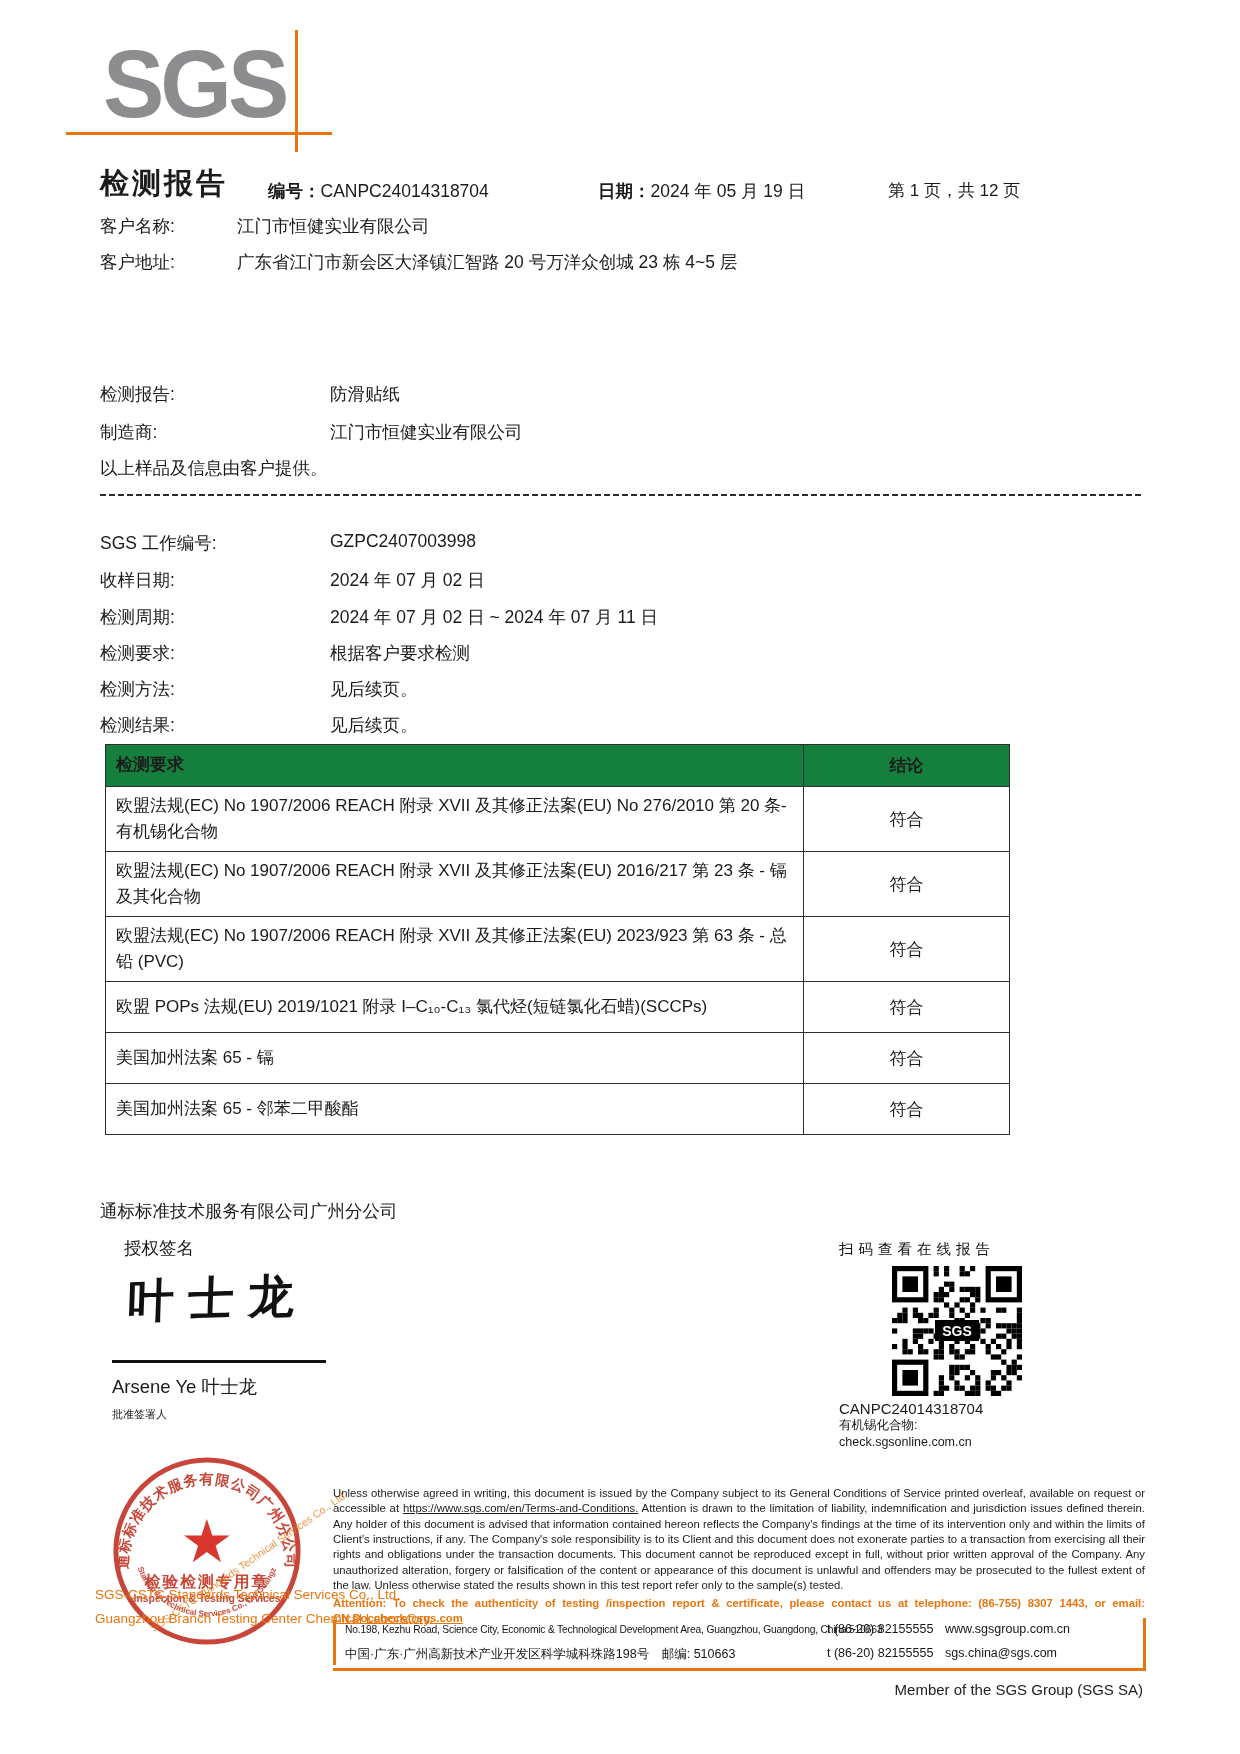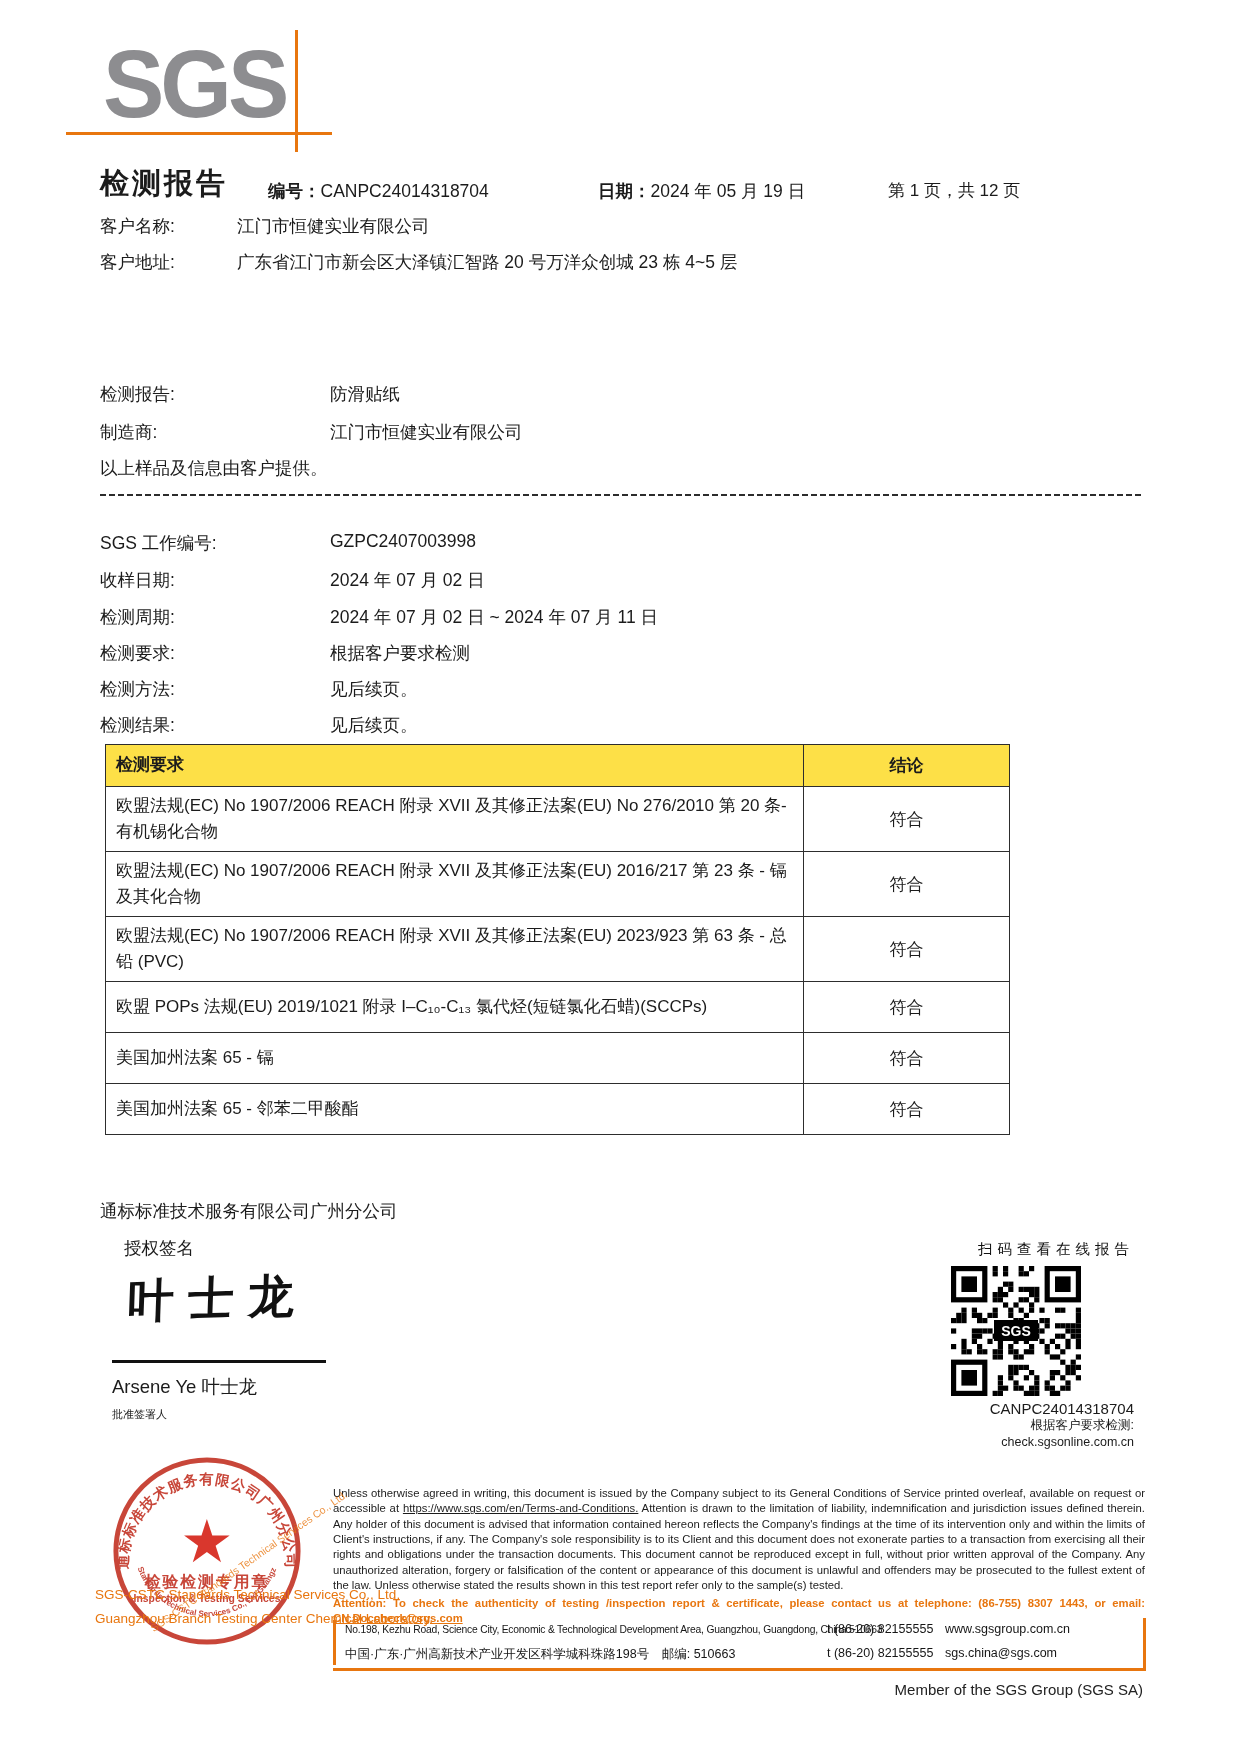--- a/index.html
+++ b/index.html
@@ -25,37 +25,37 @@
   .lbl{font-size:17.5px;}
   .val{font-size:17.5px;}
 
   .dashed{left:100px;top:494px;width:1042px;height:2px;
           background:repeating-linear-gradient(90deg,#2c2c2c 0 6px,transparent 6px 9px);}
 
   
   table.req{position:absolute;left:105px;top:744px;width:905px;border-collapse:collapse;
             font-size:17px;}
   table.req th,table.req td{border:1.6px solid #2d2d2d;vertical-align:middle;}
-  table.req th{background:#fde047;height:33px;font-weight:bold;}
+  table.req th{background:#15803d;height:33px;font-weight:bold;}
   th.c1,td.c1{width:678px;text-align:left;padding:4px 10px;line-height:1.55;}
   th.c2,td.c2{width:203px;text-align:center;}
   tr.tall td{height:56px;}
   tr.short td{height:42px;}
 
   
   .sig-company{left:100px;top:1199px;font-size:17.5px;}
   .sig-auth{left:100px;top:1236px;font-size:17.5px;margin-left:24px;}
   .sig-hand{left:128px;top:1268px;font-size:46px;font-weight:bold;letter-spacing:14px;
             font-family:"DejaVu Sans",sans-serif;transform:rotate(-2deg) skewX(-4deg);color:#111;}
   .sig-line{left:112px;top:1360px;width:214px;height:3px;background:#111;}
   .sig-name{left:112px;top:1374px;font-size:18.5px;}
   .sig-title{left:112px;top:1407px;font-size:11px;}
 
   
-  .qr-wrap{left:898px;top:1240px;width:236px;text-align:right;}
+  .qr-wrap{left:839px;top:1240px;width:236px;text-align:left;}
   .qr-caption{font-size:14.5px;letter-spacing:5px;color:#111;}
   .qr-svg{width:130px;height:130px;margin:7px auto 0 auto;display:block;}
   .qr-code-text{font-size:15px;margin-top:4px;}
   .qr-verify{font-size:12.5px;line-height:1.35;}
 
   
   .stamp-svg{left:108px;top:1452px;width:198px;height:198px;opacity:.93;}
   .stamp-bg1{left:95px;top:1587px;font-size:13.5px;color:#e8760f;white-space:nowrap;z-index:1;}
   .stamp-bg2{left:95px;top:1611px;font-size:13.5px;color:#e8760f;white-space:nowrap;z-index:1;}
   .stamp-watermark{left:130px;top:1555px;font-size:10.5px;color:#e8760f;opacity:.8;
@@ -338,21 +338,21 @@
         <rect x="93.60000000000001" y="0" width="36.4" height="36.4" fill="#000"></rect>
         <rect x="98.8" y="5.2" width="26" height="26" fill="#fff"></rect>
         <rect x="104" y="10.4" width="15.600000000000001" height="15.600000000000001" fill="#000"></rect>
         <rect x="0" y="93.60000000000001" width="36.4" height="36.4" fill="#000"></rect>
         <rect x="5.2" y="98.8" width="26" height="26" fill="#fff"></rect>
         <rect x="10.4" y="104" width="15.600000000000001" height="15.600000000000001" fill="#000"></rect>
         <rect x="43" y="54" width="44" height="21" fill="#000"></rect>
         <text x="65" y="70" fill="#fff" font-size="14" font-weight="bold" text-anchor="middle" font-family="Liberation Sans,sans-serif">SGS</text>
       </svg>
     <div class="qr-code-text">CANPC24014318704</div>
-    <div class="qr-verify">根据客户要求检测:</div>
+    <div class="qr-verify">有机锡化合物:</div>
     <div class="qr-verify">check.sgsonline.com.cn</div>
   </div>
 
   <div class="abs stamp-bg1">SGS-CSTC Standards Technical Services Co., Ltd.</div>
   <div class="abs stamp-bg2">Guangzhou Branch Testing Center Chemical Laboratory.</div>
   <div class="abs stamp-watermark">SGS-CSTC Standards Technical Services Co., Ltd.</div>
   <svg class="abs stamp-svg" viewBox="0 0 200 200">
     <defs>
       <path id="stampTop" d="M 22,130 A 80,80 0 1 1 178,130" fill="none"></path>
       <path id="stampBot" d="M 30,118 A 75,75 0 0 0 170,118" fill="none"></path>

